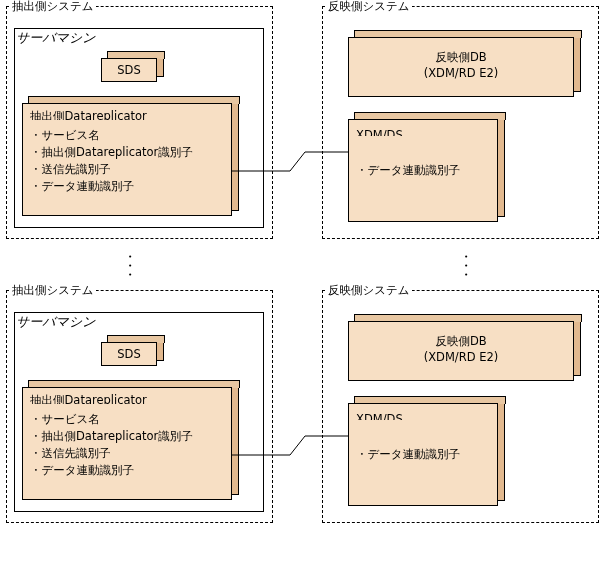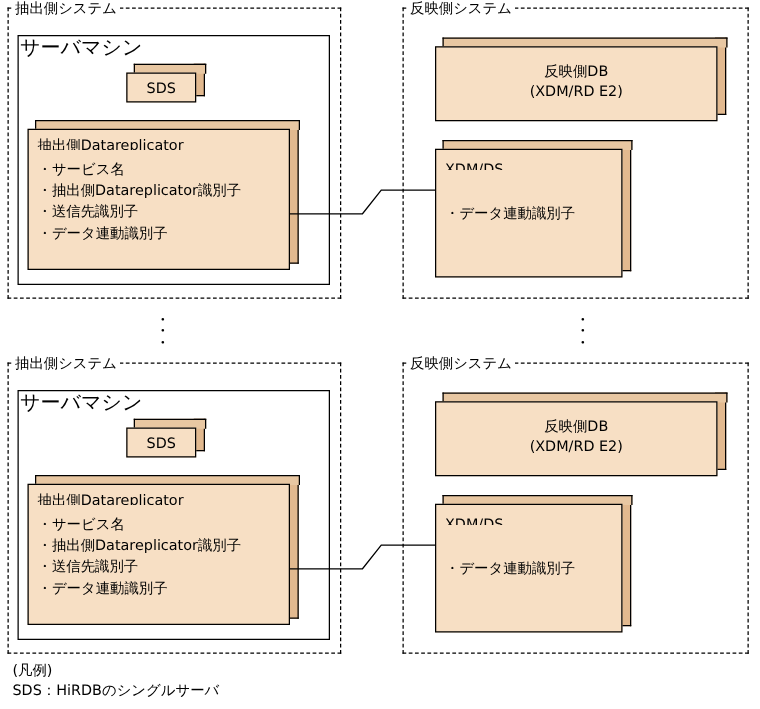--- a/index.html
+++ b/index.html
@@ -37,23 +37,24 @@
     white-space: nowrap;
   }
 
   
   .machinebox {
     border: 1px solid #000000;
     background: #ffffff;
   }
   .machinelabel {
     position: absolute;
-    font-size: 16px;
+    font-size: 13px;
     line-height: 14px;
     white-space: nowrap;
+    font-style: italic;
   }
 
   
   .block { position: absolute; }
   .block .face {
     position: absolute;
     left: 0; top: 7px;
     width: 100%;
     box-sizing: border-box;
     border: 1px solid #000000;
@@ -210,16 +211,14 @@
     <div class="face" style="width:150px; height:103px;"></div>
     <div class="content" style="width:150px; padding-top:8px; height:17px; overflow:hidden;">XDM/DS</div>
     <div class="content" style="width:150px; top:50px; padding-top:0px;">・データ連動識別子</div>
   </div>
 
   <svg class="arrowlayer" viewBox="0 0 608 567">
     <polyline points="232,171 290,171 305,152 348,152" fill="none" stroke="#000000" stroke-width="1"></polyline>
     <polyline points="232,455 290,455 305,436 348,436" fill="none" stroke="#000000" stroke-width="1"></polyline>
   </svg>
 
-  <div class="legend" style="left:10px; top:528px;">(凡例)
-  SDS：HiRDBのシングルサーバ</div>
 
 </div>
 
 </body></html>

